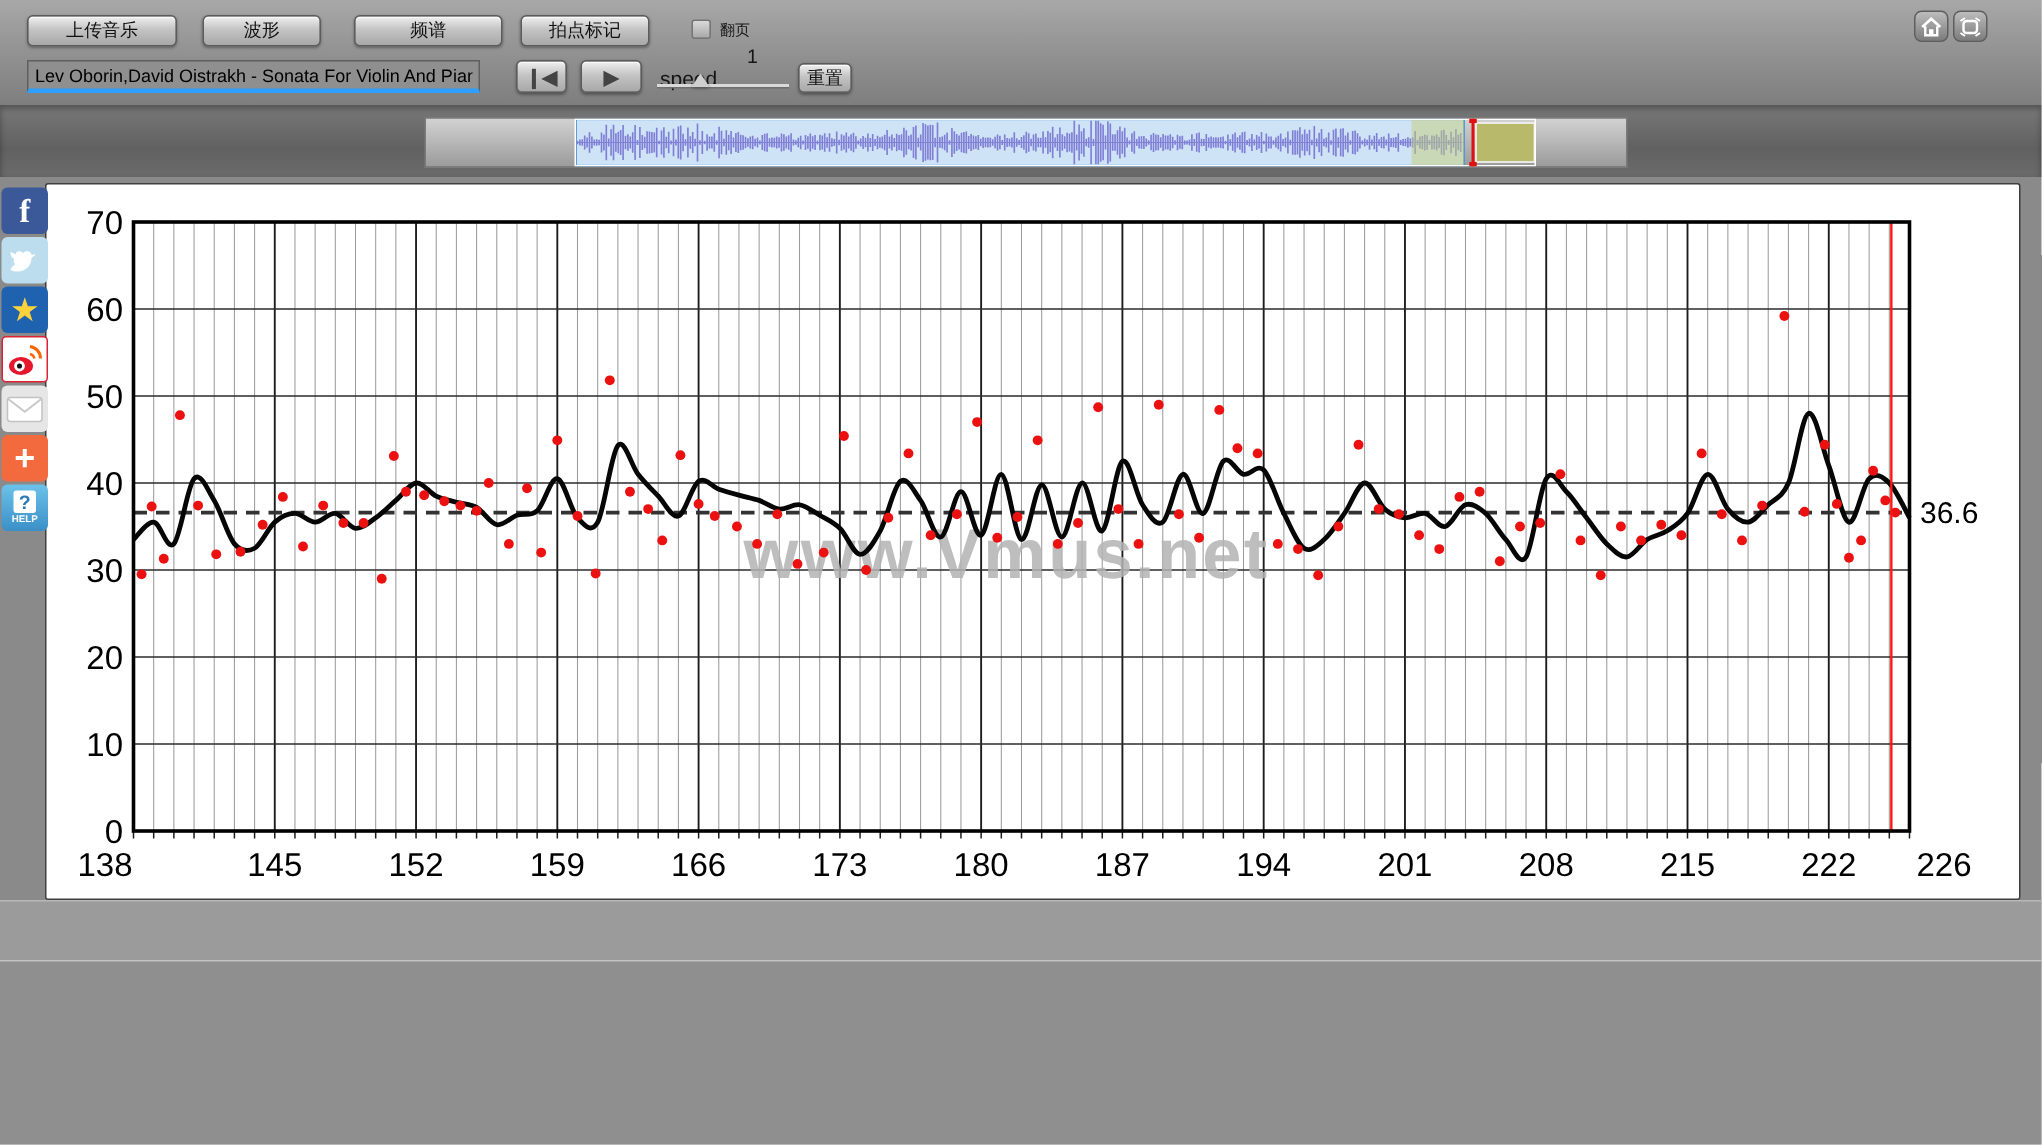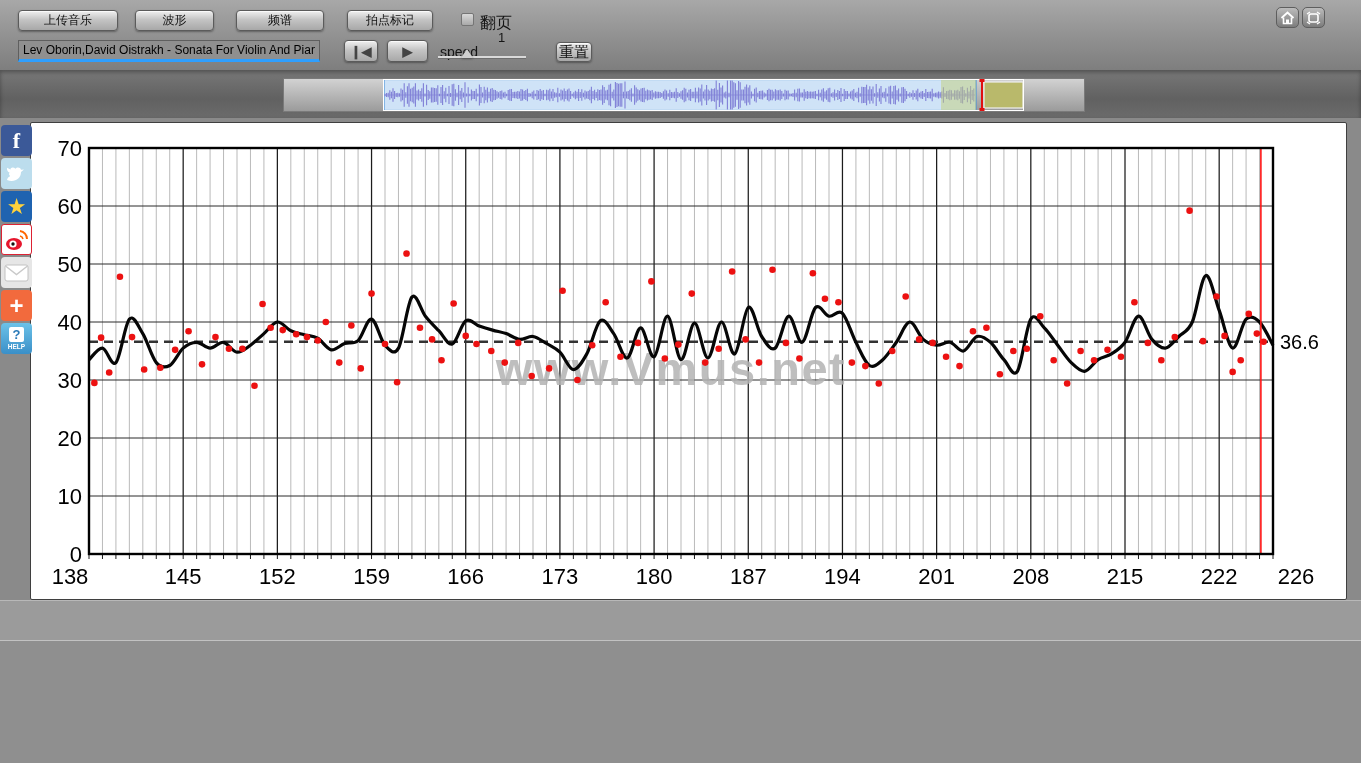--- a/index.html
+++ b/index.html
@@ -59,39 +59,39 @@
               border-top:1px solid #c2c2c2; }
   .chk { width:13px; height:13px; background:linear-gradient(180deg,#d9d9d9,#a9a9a9);
          border:1px solid #757575; border-radius:2px; }
 </style>
 </head>
 <body>
 
 <div id="header" class="abs">
   <div class="btn hbtn abs" style="left:18px;width:100px">上传音乐</div>
   <div class="btn hbtn abs" style="left:135px;width:79px">波形</div>
-  <div class="btn hbtn abs" style="left:236px;width:88px">频谱</div>
+  <div class="btn hbtn abs" style="left:236px;width:99px">频谱</div>
   <div class="btn hbtn abs" style="left:347px;width:86px">拍点标记</div>
   <div class="chk abs" style="left:461px;top:13px"></div>
-  <div class="abs" style="left:480px;top:13px;font-size:16px;color:#151515">翻页</div>
+  <div class="abs" style="left:480px;top:13px;font-size:10px;color:#151515">翻页</div>
 
   <input id="track-input" class="abs" value="Lev Oborin,David Oistrakh - Sonata For Violin And Piano No." style="">
 
   <div class="btn transport abs" style="left:344px;width:34px">
       <span>❙◀</span>
     </div>
   <div class="btn transport abs" style="left:387px;width:41px">
       <span>▶</span>
     </div>
 
   <div id="speed-label" class="abs">speed</div>
   <div id="speed-value" class="abs">1</div>
   <div id="speed-track" class="abs"></div>
   <div id="speed-thumb" class="abs"></div>
-  <div class="btn abs" style="left:556px;top:42px;width:36px;height:20px;font-size:15px">重置</div>
+  <div class="btn abs" style="left:532px;top:42px;width:36px;height:20px;font-size:12px">重置</div>
 
   <div class="winbtn abs" style="left:1276px">
     <svg width="15" height="14" viewBox="0 0 15 14">
       <path d="M1.5 7 L7.5 1.5 L13.5 7" stroke="#fff" stroke-width="1.8" fill="none"></path>
       <path d="M3.5 6.5 V12.5 H11.5 V6.5" stroke="#fff" stroke-width="1.6" fill="none"></path>
       <rect x="6" y="8.5" width="3" height="4" fill="#fff"></rect>
     </svg>
   </div>
   <div class="winbtn abs" style="left:1302px">
     <svg width="15" height="14" viewBox="0 0 15 14">

